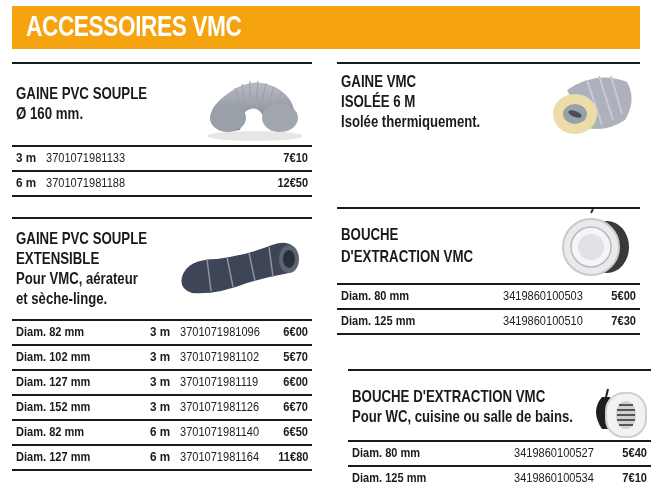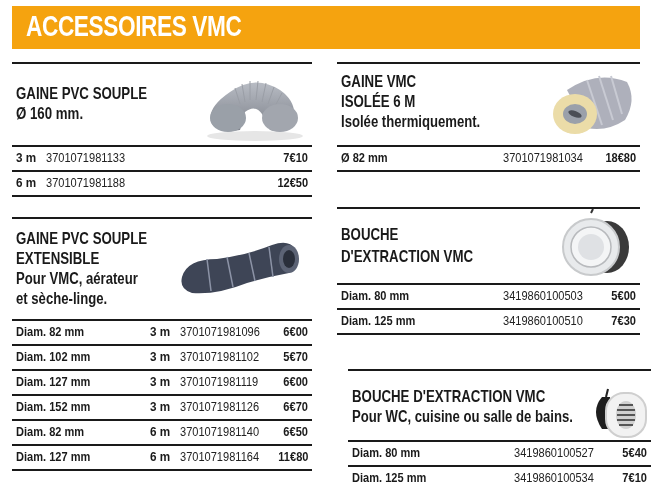--- a/index.html
+++ b/index.html
@@ -94,25 +94,20 @@
     <g stroke="#c8cad3" stroke-width="2" fill="none">
       <path d="M40 10 L55 55"></path>
         <path d="M52 6 L66 50"></path>
         <path d="M64 6 L75 44"></path>
     </g>
     <ellipse cx="28" cy="44" rx="22" ry="20" fill="#ebdca8"></ellipse>
     <ellipse cx="28" cy="44" rx="12" ry="10" fill="#9aa0aa"></ellipse>
     <ellipse cx="28" cy="44" rx="7" ry="3" fill="#4a4e56" transform="rotate(20 28 44)"></ellipse>
   </svg>
   <div class="rows" style="top:83px;">
-    <div class="row">
-      <span class="c-label" style="left:4px;">Ø 82 mm</span>
-      <span class="c-ean" style="left:166px;">3701071981034</span>
-      <span class="c-price" style="right:4px;">18€80</span>
-    </div>
   </div>
 </div>
 
 <div class="block" style="left:12px; top:217px; width:300px; height:252px;">
   <div class="topline"></div>
   <div class="title" style="left:4px; top:12px;">GAINE PVC SOUPLE</div>
   <div class="title" style="left:4px; top:32px;">EXTENSIBLE</div>
   <div class="subtitle" style="left:4px; top:52px;">Pour VMC, aérateur</div>
   <div class="subtitle" style="left:4px; top:72px;">et sèche-linge.</div>
   <svg class="img" style="left:165px; top:20px;" width="130" height="62" viewBox="0 0 130 62">

